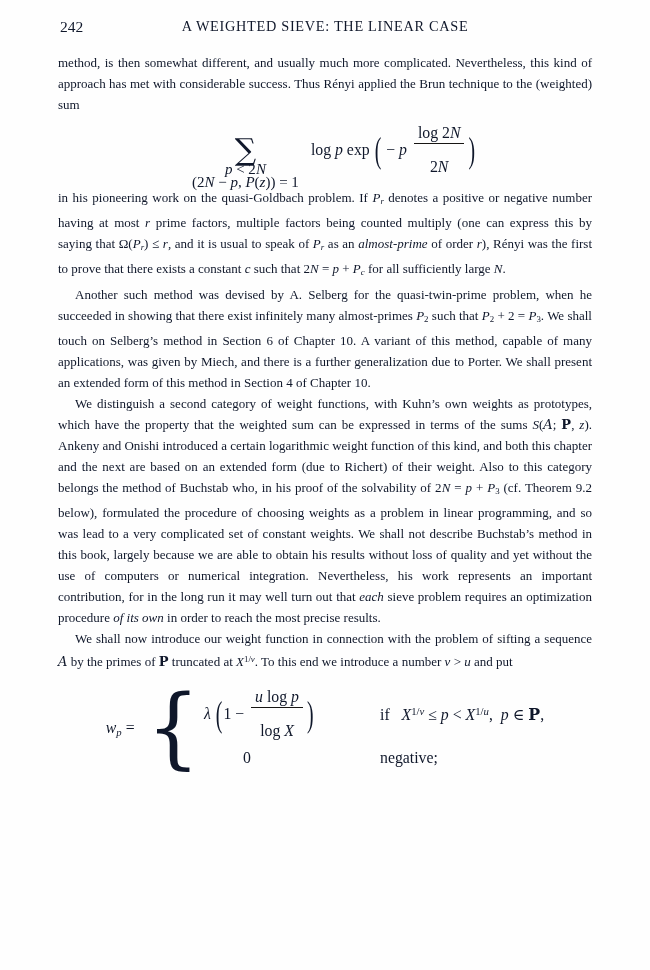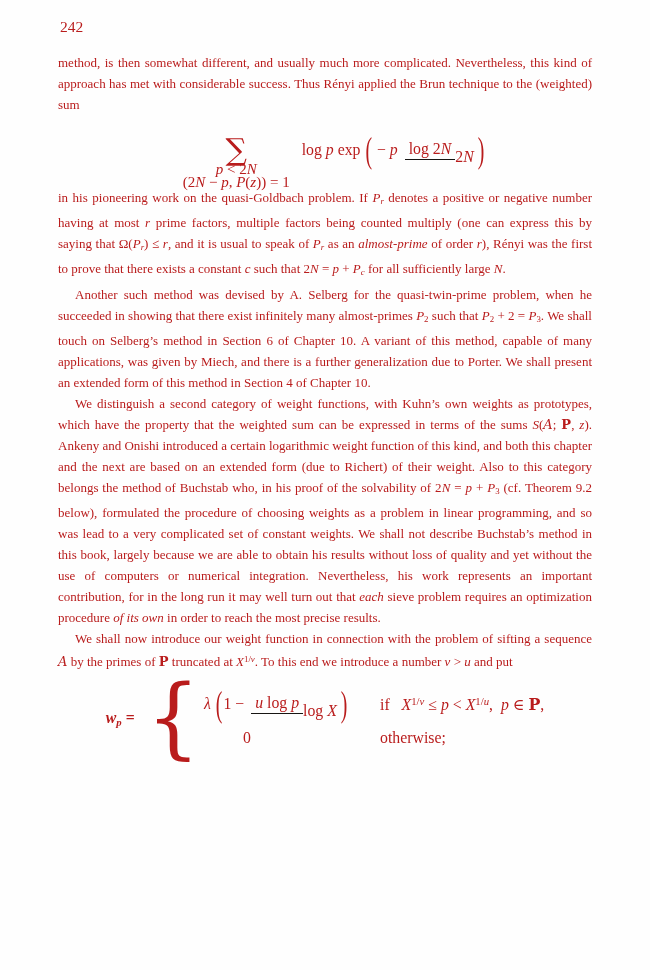--- a/index.html
+++ b/index.html
@@ -1,21 +1,21 @@
 <!DOCTYPE html>
 <html><head>
 <meta charset="utf-8">
 <style>
   html,body{margin:0;padding:0;background:#e8e8e8;}
   .page{
     position:relative;
     width:650px;height:970px;
     margin:0 auto;
     background:#fefefe;
-    color:#b91c1c;
+    color:#0f172a;
     font-family:"Liberation Serif","DejaVu Serif",serif;
     box-sizing:border-box;
     padding:16px 58px 0 58px;
     overflow:hidden;
   }
   
   .hdr{position:relative;height:24px;margin-bottom:12px;}
   .pageno{position:absolute;left:2px;top:2px;font-size:15.5px;}
   .runtitle{text-align:center;font-size:14.3px;letter-spacing:0.7px;padding-top:2px;}
   
@@ -38,39 +38,40 @@
   .s-big{display:inline-block;font-size:1.25em;transform:scaleY(1.8);padding:0 1px;}
   
   .display{display:flex;justify-content:center;align-items:center;}
   .display span{white-space:pre;}
   .d1{margin:9px 0 11px 18px;}
   .f-row{display:flex;align-items:center;font-size:15.8px;}
   .sum-col{display:inline-flex;flex-direction:column;align-items:center;margin-right:12px;transform:translateY(13px);}
   .sum-sigma{font-size:30px;line-height:26px;font-family:"DejaVu Serif",serif;}
   .sum-lim{font-size:15px;line-height:13px;display:block;text-align:center;}
   .f-body{display:inline-flex;align-items:center;}
-  .frac{display:inline-flex;flex-direction:row;align-items:center;vertical-align:middle;margin:0 3px;}
+  .frac{display:inline-flex;flex-direction:column;align-items:center;vertical-align:middle;margin:0 3px;}
   .frac .num{display:block;border-bottom:1.2px solid #171513;padding:0 4px 1px 4px;text-align:center;}
   .frac .den{display:block;padding-top:14px;text-align:left;}
   .d2{margin:16px 0 0 0;}
   .cases-brace{font-size:84px;font-weight:400;line-height:0;transform:scaleY(1.05);margin:0 4px 0 8px;font-family:"DejaVu Serif",serif;}
-  .f-lhs{display:block;font-weight:bold;}
+  .f-lhs{display:block;}
   .cases{display:flex;flex-direction:column;gap:9px;}
   .case-row{display:flex;align-items:center;}
   .case-expr{display:inline-flex;align-items:center;width:176px;}
   .case-zero{padding-left:39px;box-sizing:border-box;}
   .case-cond{display:block;}
 </style>
 </head>
 <body>
 
 <div class="page">
 
   <div class="hdr">
     <span class="pageno">242</span>
+    <div class="runtitle">A WEIGHTED SIEVE: THE LINEAR CASE</div>
   </div>
 
   <p class="bodytext"><span class="s-t">method, is then somewhat different, and usually much more complicated. Nevertheless, this kind of approach has met with considerable success. Thus Rényi applied the Brun technique to the (weighted) sum</span></p>
 
   <div class="display d1">
     <div class="f-row">
       <span class="sum-col">
         <span class="sum-sigma">∑</span>
         <span class="sum-lim"><span class="s-i">p</span><span class="s-t"> &lt; 2</span><span class="s-i">N</span></span>
         <span class="sum-lim"><span class="s-t">(2</span><span class="s-i">N</span><span class="s-t"> − </span><span class="s-i">p</span><span class="s-t">, </span><span class="s-i">P</span><span class="s-t">(</span><span class="s-i">z</span><span class="s-t">)) = 1</span></span>
@@ -91,19 +92,19 @@
     <div class="f-row">
       <span class="f-lhs"><span class="s-i">w</span><span class="s-isub">p</span><span class="s-t"> = </span></span>
       <span class="cases-brace">{</span>
       <span class="cases">
         <span class="case-row">
           <span class="case-expr"><span class="s-i">λ</span><span class="s-t"> </span><span class="s-big">(</span><span class="s-t">1 − </span><span class="frac"><span class="num"><span class="s-i">u</span><span class="s-t"> log </span><span class="s-i">p</span></span><span class="den"><span class="s-t">log </span><span class="s-i">X</span></span></span><span class="s-big">)</span></span>
           <span class="case-cond"><span class="s-t">if   </span><span class="s-i">X</span><span class="s-sup">1/</span><span class="s-isup">v</span><span class="s-t"> ≤ </span><span class="s-i">p</span><span class="s-t"> &lt; </span><span class="s-i">X</span><span class="s-sup">1/</span><span class="s-isup">u</span><span class="s-t">,  </span><span class="s-i">p</span><span class="s-t"> ∈ </span><span class="s-frak">P</span><span class="s-t">,</span></span>
         </span>
         <span class="case-row">
           <span class="case-expr case-zero"><span class="s-t">0</span></span>
-          <span class="case-cond"><span class="s-t">otherwise;</span></span>
+          <span class="case-cond"><span class="s-t">negative;</span></span>
         </span>
       </span>
     </div>
   </div>
 
 </div>
 
 </body></html>

